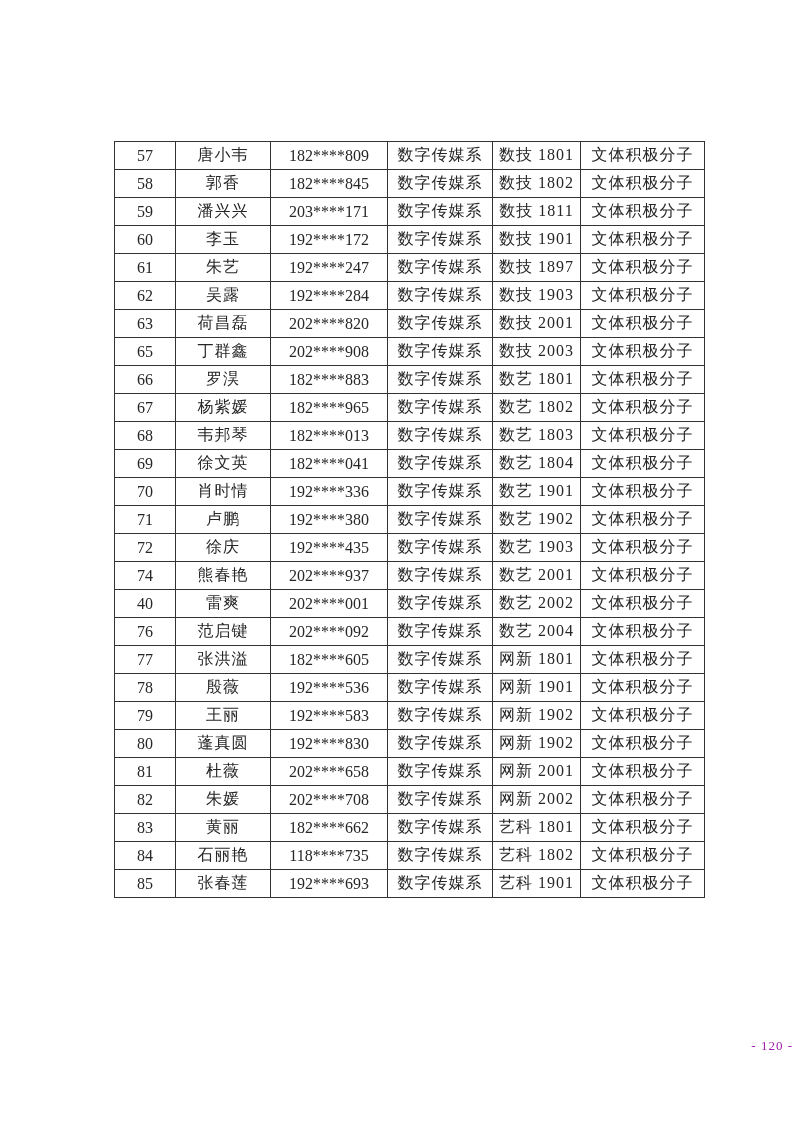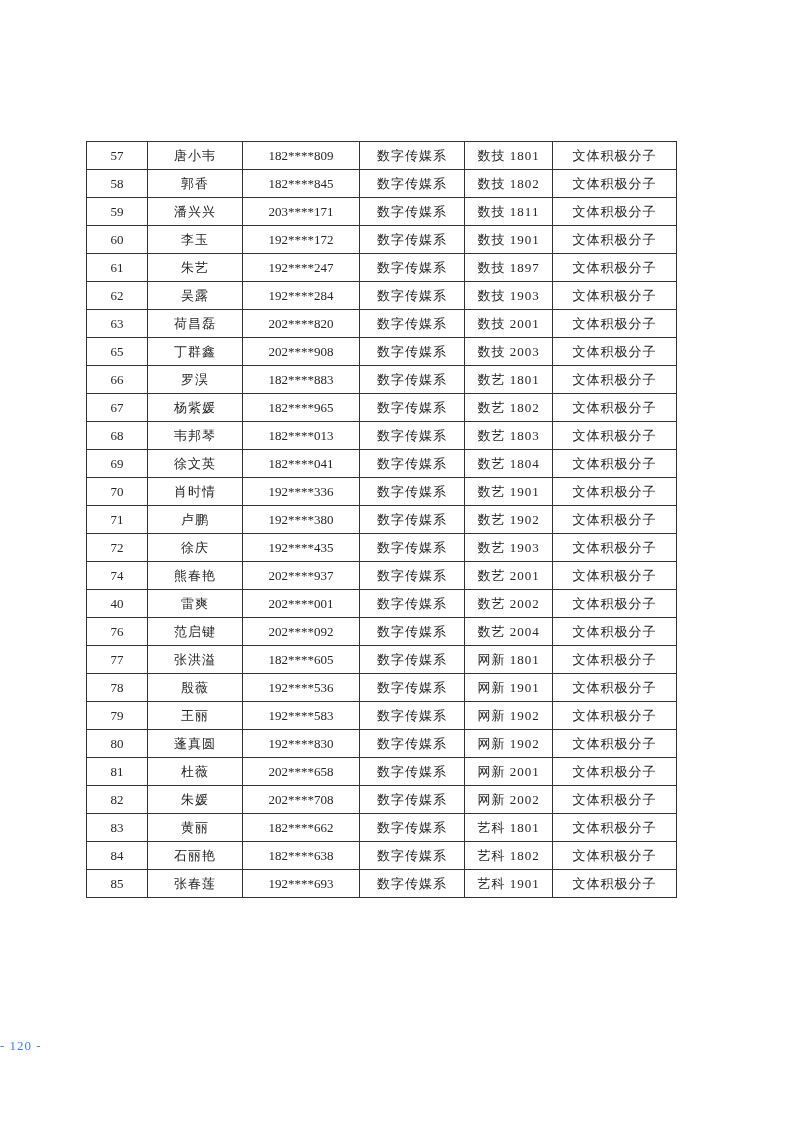--- a/index.html
+++ b/index.html
@@ -11,48 +11,48 @@
     position: relative;
     width: 793px;
     height: 1122px;
     background: #ffffff;
     font-family: "Liberation Serif", "DejaVu Serif", serif;
     color: #262626;
     overflow: hidden;
   }
   .roster-table {
     position: absolute;
-    left: 86px;
+    left: 114px;
     top: 141px;
     width: 590px;
     border-collapse: collapse;
     table-layout: fixed;
-    font-size: 13px;
+    font-size: 16px;
   }
   .roster-table td {
     border: 1px solid #333333;
     text-align: center;
     vertical-align: middle;
     height: 27px;
     padding: 0 2px;
     white-space: nowrap;
     overflow: hidden;
     letter-spacing: 1px;
   }
   .roster-table td.num {
     letter-spacing: 0;
   }
   .page-footer {
     position: absolute;
     left: 0;
     top: 1038px;
     width: 100%;
-    text-align: left;
+    text-align: right;
     font-size: 13px;
-    color: #3b82f6;
+    color: #a21caf;
     letter-spacing: 1px;
   }
 </style>
 </head>
 <body>
 
 <div class="page">
 
   <table class="roster-table">
     <colgroup>
@@ -260,21 +260,21 @@
           <td class="num">83</td>
           <td>黄丽</td>
           <td class="num">182****662</td>
           <td>数字传媒系</td>
           <td>艺科 1801</td>
           <td>文体积极分子</td>
         </tr>
         <tr>
           <td class="num">84</td>
           <td>石丽艳</td>
-          <td class="num">182****638</td>
+          <td class="num">118****735</td>
           <td>数字传媒系</td>
           <td>艺科 1802</td>
           <td>文体积极分子</td>
         </tr>
         <tr>
           <td class="num">85</td>
           <td>张春莲</td>
           <td class="num">192****693</td>
           <td>数字传媒系</td>
           <td>艺科 1901</td>

